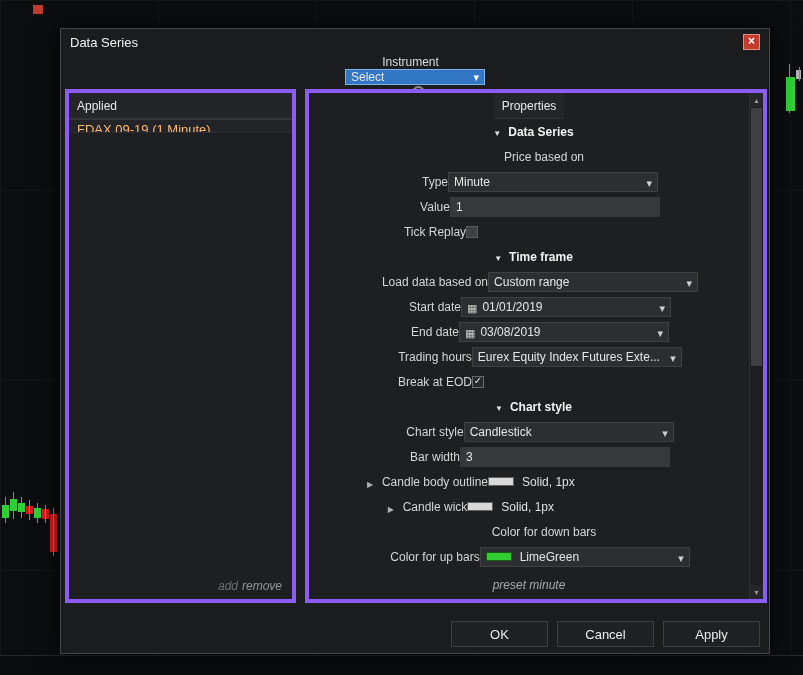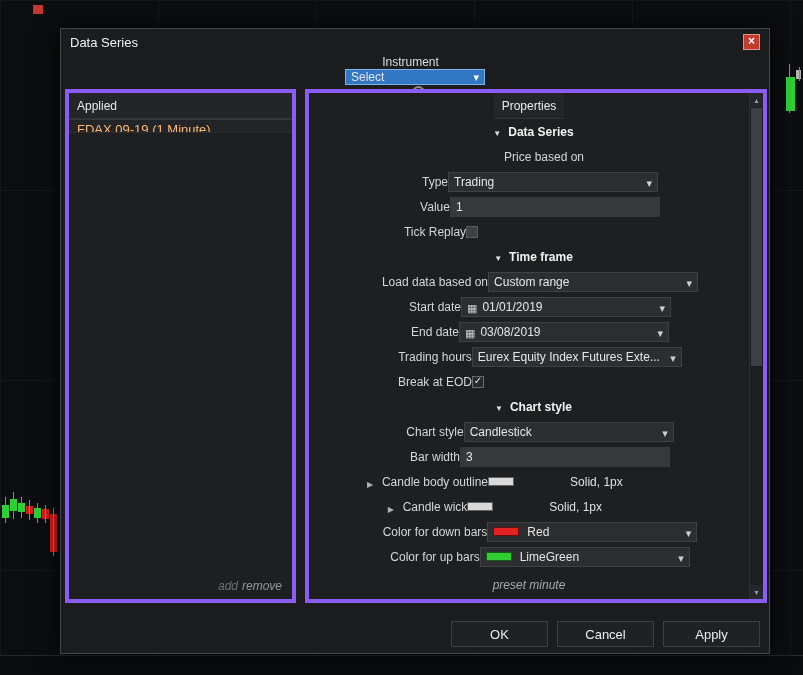--- a/index.html
+++ b/index.html
@@ -88,21 +88,21 @@
                font-family:"Liberation Sans", sans-serif; outline:none; }
   .cal { margin-right:5px; }
   .cal::before { content:"▦"; font-size:11px; color:#c9c9c9; }
   .checkbox { width:12px; height:12px; background:#3f4041; border:1px solid #5a5b5d;
               display:flex; align-items:center; justify-content:center; }
   .checkbox.checked { background:#28292b; border-color:#6a6b6d; }
   .check { font-size:10px; color:#e8e8e8; line-height:10px; position:relative; top:-1px; }
   .swatch { width:26px; height:9px; border:1px solid rgba(0,0,0,.55); margin-right:8px;
             flex:none; }
   .lineval { font-size:12px; color:#e0e0e0; }
-  .ctrl.plain { background:transparent;gap:48px; }
+  .ctrl.plain { background:transparent; }
   .preset-row { margin-top:auto; text-align:right; padding:0 10px 7px; font-style:italic;
                 font-size:12px; color:#a8a8a8; }
 
   .scrollbar { width:14px; background:#1d1e20; border-left:1px solid #2e2f31;
                display:flex; flex-direction:column; }
   .sb-arrow { height:14px; min-height:14px; display:flex; align-items:center;
               justify-content:center; color:#9a9a9a; font-size:8px; background:#26272a; }
   .sb-arrow.up::before { content:"▴"; }
   .sb-arrow.down::before { content:"▾"; }
   .sb-track { flex:1; position:relative; }
@@ -175,21 +175,21 @@
           </div>
 
           <div class="prow">
             <span class="plabel">Price based on</span>
           </div>
 
           <div class="prow">
             <span class="plabel">Type</span>
             <div class="ctrl">
                 <div class="dropdown">
-              <span class="dval">Trading</span>
+              <span class="dval">Minute</span>
               <span class="chev"></span>
             </div>
               </div>
           </div>
 
           <div class="prow">
             <span class="plabel">Value</span>
             <div class="ctrl">
                 <input class="textfield" value="1" style="">
               </div>
@@ -295,27 +295,20 @@
             <span class="exp"></span>
             <span class="plabel">Candle wick</span>
             <div class="ctrl plain">
               <span class="swatch" style="background: rgb(217, 217, 217);"></span>
               <span class="lineval">Solid, 1px</span>
             </div>
           </div>
 
           <div class="prow">
             <span class="plabel">Color for down bars</span>
-            <div class="ctrl">
-                <div class="dropdown">
-              <span class="swatch" style="background: rgb(227, 34, 34);"></span>
-              <span class="dval">Red</span>
-              <span class="chev"></span>
-            </div>
-              </div>
           </div>
 
           <div class="prow">
             <span class="plabel">Color for up bars</span>
             <div class="ctrl">
                 <div class="dropdown">
               <span class="swatch" style="background: rgb(50, 205, 50);"></span>
               <span class="dval">LimeGreen</span>
               <span class="chev"></span>
             </div>

